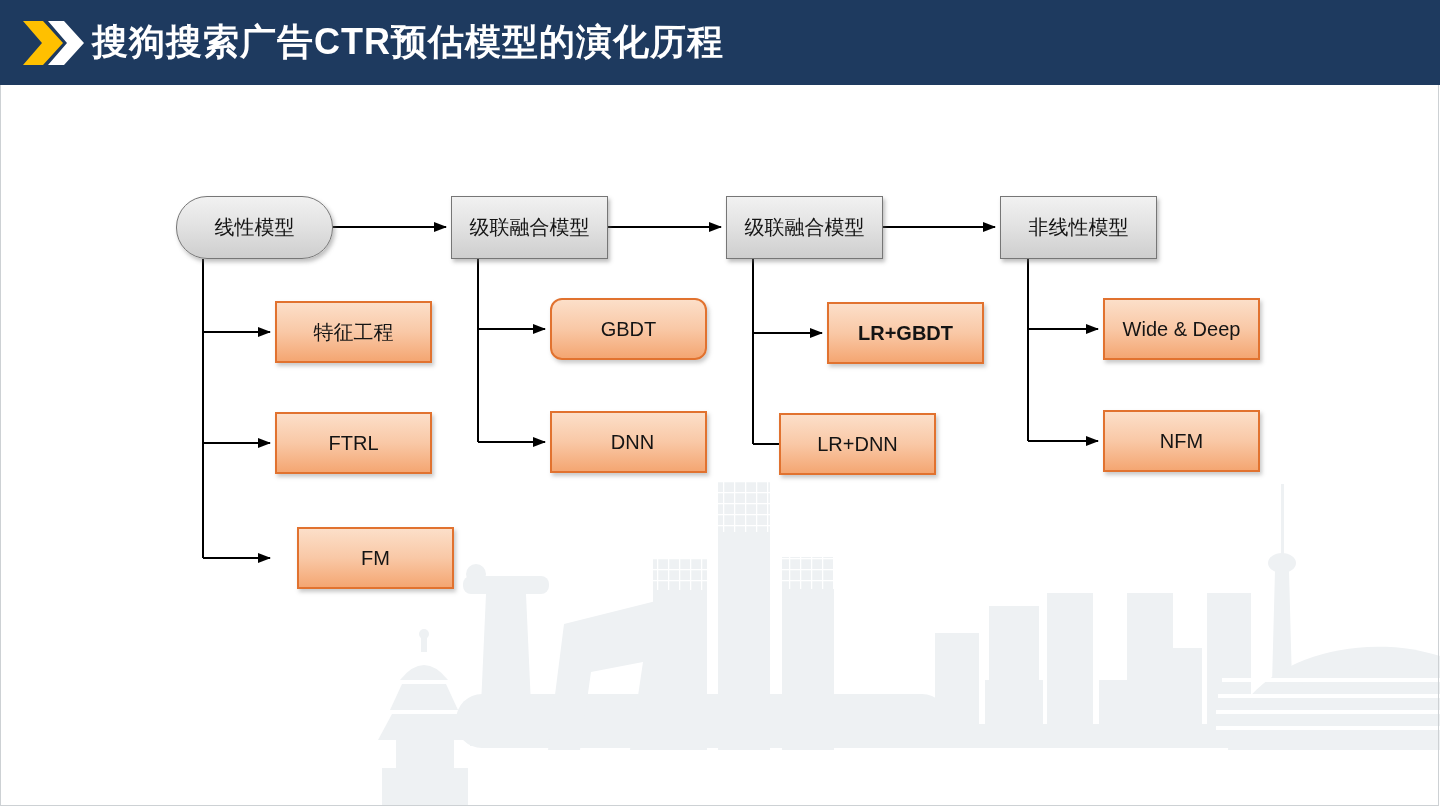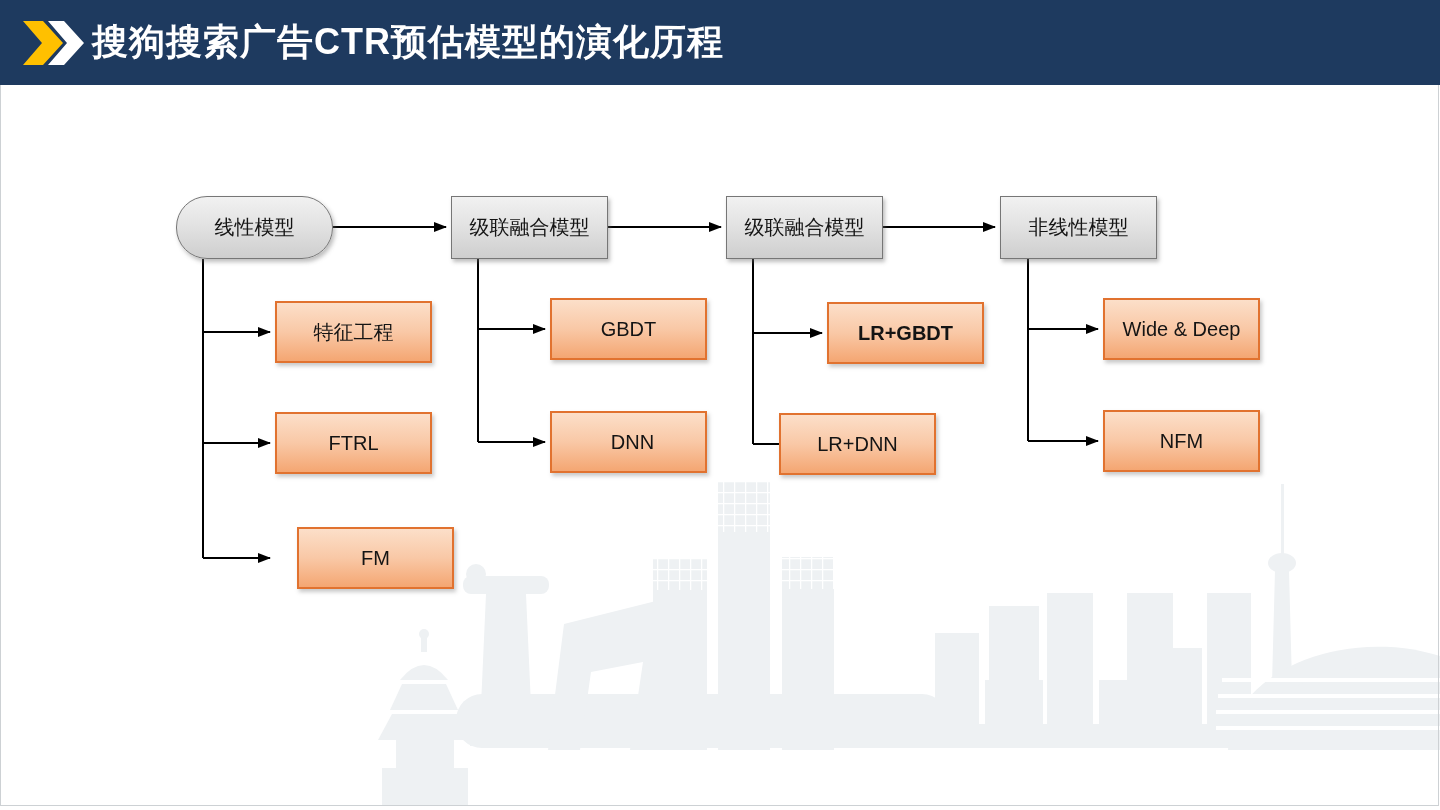--- a/index.html
+++ b/index.html
@@ -148,21 +148,21 @@
 
 <div class="pbox" style="left:176px;top:196px;border-radius:31px;">线性模型</div>
 <div class="pbox" style="left:451px;top:196px;">级联融合模型</div>
 <div class="pbox" style="left:726px;top:196px;">级联融合模型</div>
 <div class="pbox" style="left:1000px;top:196px;">非线性模型</div>
 
 <div class="cbox serif" style="left:275px;top:301px;">特征工程</div>
 <div class="cbox" style="left:275px;top:412px;">FTRL</div>
 <div class="cbox" style="left:275px;top:527px;margin-left:22px;">FM</div>
 
-<div class="cbox" style="left:550px;top:298px;">GBDT</div>
+<div class="cbox" style="left:550px;top:298px;border-radius:12px;">GBDT</div>
 <div class="cbox" style="left:550px;top:411px;padding-left:8px;">DNN</div>
 
 <div class="cbox" style="left:827px;top:302px;font-weight:bold;">LR+GBDT</div>
 <div class="cbox" style="left:779px;top:413px;">LR+DNN</div>
 
 <div class="cbox" style="left:1103px;top:298px;text-align:right;">Wide &amp; Deep</div>
 <div class="cbox" style="left:1103px;top:410px;">NFM</div>
 
 <div class="frame"></div>
 

